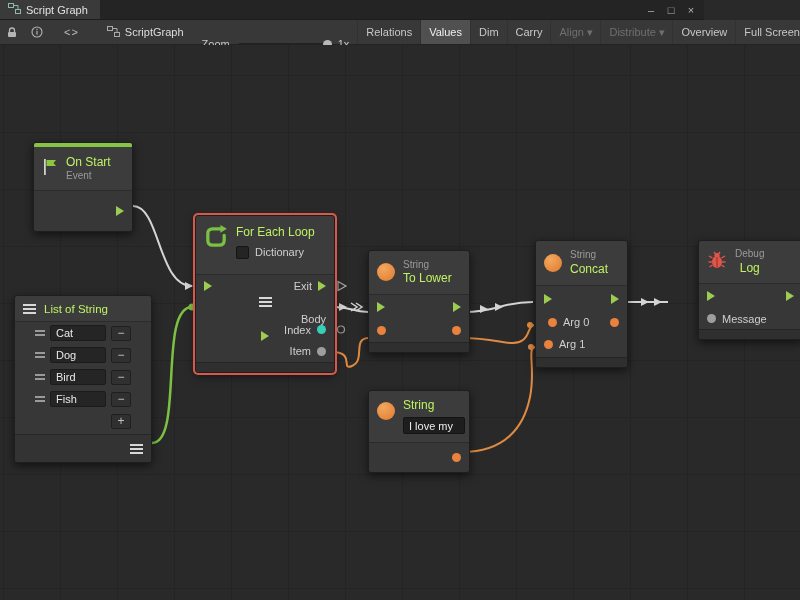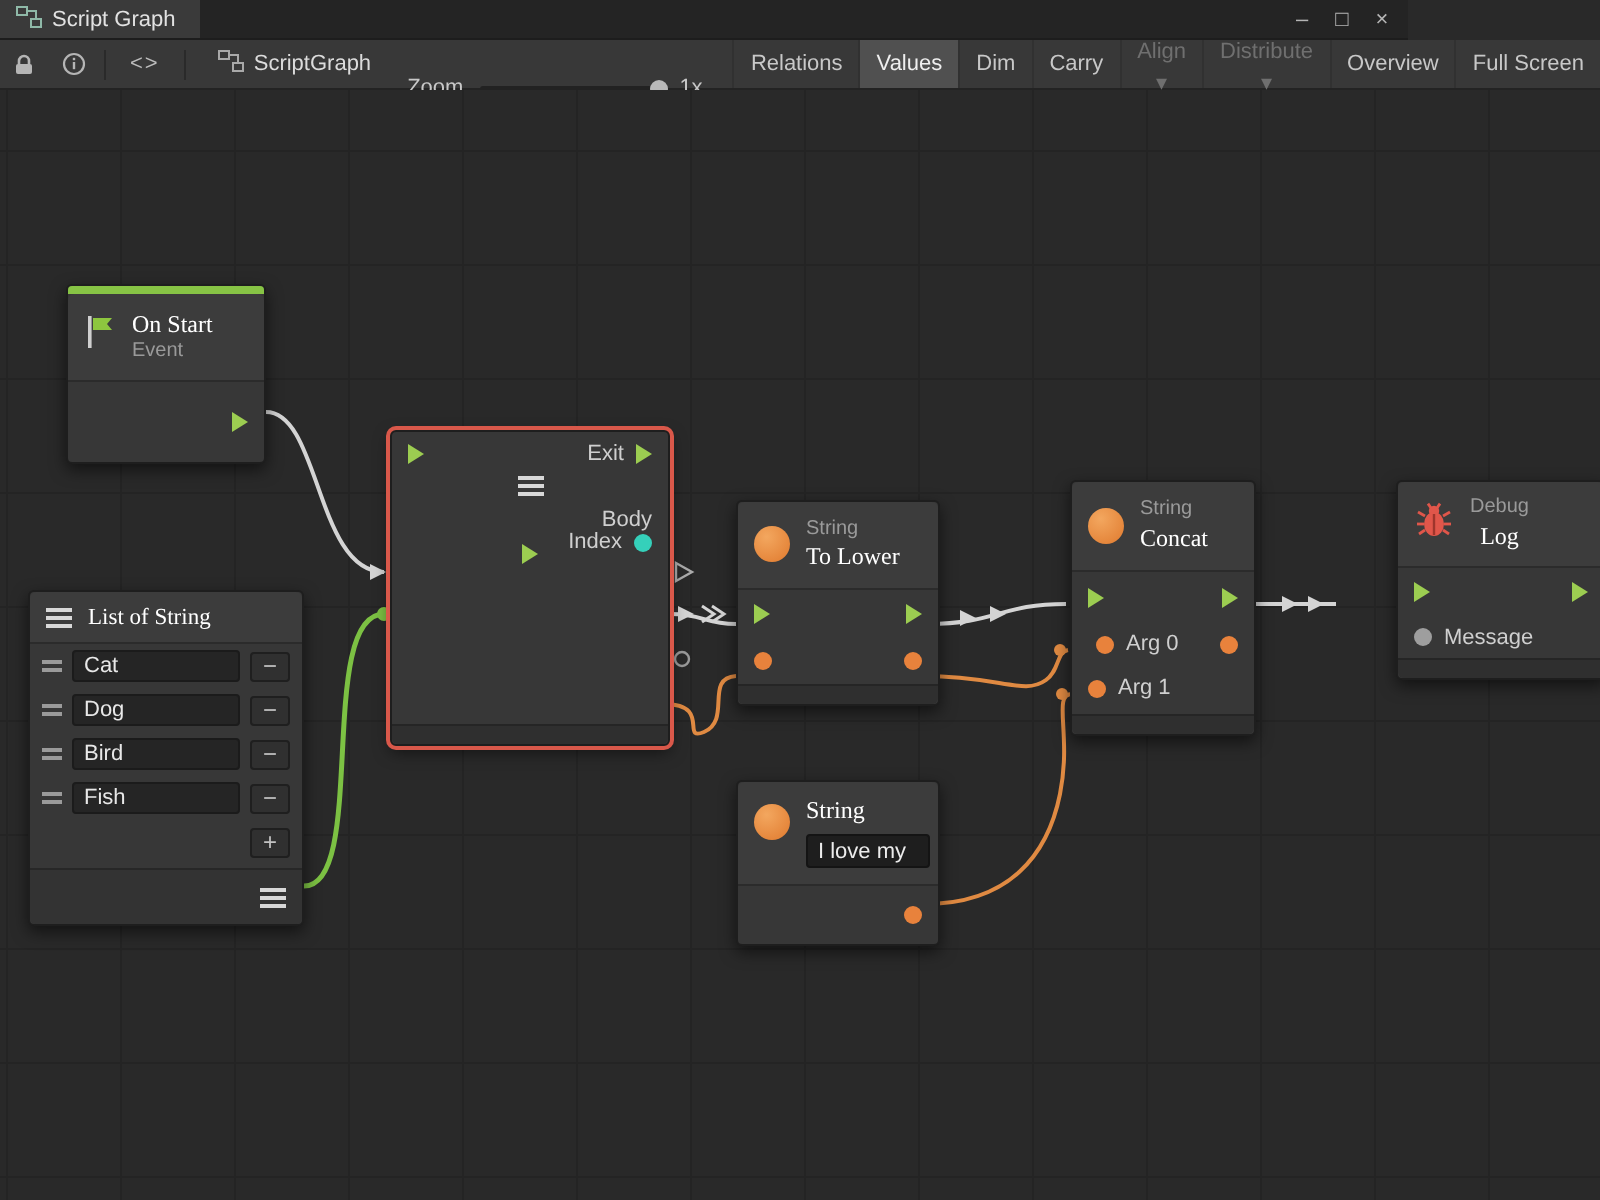--- a/index.html
+++ b/index.html
@@ -16,21 +16,21 @@
   .winbtn { width:18px; text-align:center; cursor:default; }
 
   
   .toolbar { position:absolute; left:0; top:20px; width:800px; height:25px; background:#383838;
     border-bottom:1px solid #232323; display:flex; align-items:center; color:#c8c8c8; font-size:11px; }
   .tb-icon { display:flex; align-items:center; justify-content:center; padding:0 7px; height:100%; }
   .tb-sep { width:1px; height:15px; background:#2a2a2a; margin:0 2px; }
   .tb-btn { padding:0 8px; height:100%; display:flex; align-items:center; gap:3px; white-space:nowrap;
     border-left:1px solid #313131; }
   .tb-btn.active { background:#505050; color:#efefef; }
-  .tb-btn.disabled { color:#6f6f6f;flex-direction:column; }
+  .tb-btn.disabled { color:#6f6f6f; }
   .code-toggle { font-size:11px; color:#bdbdbd; letter-spacing:1px; padding:0 10px; }
   .graph-name { display:flex; align-items:center; gap:5px; padding:0 10px 0 14px; color:#dcdcdc; }
   .zoom-wrap { display:flex; align-items:center; gap:8px; padding:0 8px;margin-top:24px; }
   .zoom-track { position:relative; width:92px; height:3px; background:#222; border-radius:2px; }
   .zoom-knob { position:absolute; right:-2px; top:-3px; width:9px; height:9px; border-radius:50%; background:#b9b9b9; }
   .tb-flex { flex:1; }
 
   
   .canvas { position:absolute; left:0; top:45px; width:800px; height:555px; background:#292929;
     background-image:linear-gradient(#242424 1px, transparent 1px),
@@ -39,21 +39,21 @@
   .wires { position:absolute; left:0; top:0; z-index:1; }
 
   
   .node { position:absolute; z-index:2; background:#373737; border:1px solid #1e1e1e; border-radius:3px;
     box-shadow:0 3px 8px rgba(0,0,0,.55); display:flex; flex-direction:column; color:#d8d8d8; }
   .node.selected { box-shadow:0 0 0 2px #d9584a, 0 3px 8px rgba(0,0,0,.55); }
   .node-header { display:flex; align-items:center; gap:8px; padding:0 8px; border-bottom:1px solid #2b2b2b;
     background:#3c3c3c; border-radius:3px 3px 0 0; }
   .nh-texts { display:flex; flex-direction:column; line-height:1.25; }
   .nh-sub { font-size:10px; color:#9a9a9a; }
-  .nh-title { font-size:12px; color:#ffffff;font-family:Liberation Serif, serif; }
+  .nh-title { font-size:12px; color:#bef264; }
   .node-footer { margin-top:auto; height:10px; background:#2f2f2f; border-top:1px solid #252525; border-radius:0 0 3px 3px; }
   .prow { display:flex; align-items:center; padding:0 8px; gap:6px; }
   .plabel { font-size:11px; color:#cfcfcf; }
   .spring { margin-left:auto; }
 
   .arrow-r { width:0; height:0; border-style:solid; border-width:5px 0 5px 8px;
     border-color:transparent transparent transparent #9ccd51; }
   .dot { width:9px; height:9px; border-radius:50%; }
   .dot.orange { background:#e8823c; }
   .dot.cyan { background:#35d0ba; }
@@ -62,21 +62,21 @@
     background:radial-gradient(circle at 35% 30%, #f3a75f, #e07a2e); flex:0 0 auto; }
   .list-icon { width:13px; height:10px;
     background:repeating-linear-gradient(to bottom, #d8d8d8 0 2px, transparent 2px 4px); flex:0 0 auto; }
   .grip { width:10px; height:6px;
     background:repeating-linear-gradient(to bottom, #9a9a9a 0 2px, transparent 2px 4px); flex:0 0 auto; }
   .checkbox { width:13px; height:13px; background:#242424; border:1px solid #141414; border-radius:2px; }
 
   
   .accent-strip { height:4px; background:#87c445; border-radius:2px 2px 0 0; }
   
-  .list-row { display:flex; align-items:center; gap:5px; padding:0 6px; height:22px; }
+  .list-row { display:flex; align-items:center; gap:5px; padding:0 20px; height:22px; }
   .list-field { flex:1; height:16px; background:#252525; border:1px solid #1b1b1b; border-radius:2px;
     color:#e8e8e8; font-size:11px; padding:0 5px; font-family:"Liberation Sans",sans-serif; min-width:0; }
   .sq-btn { width:20px; height:15px; background:#303030; border:1px solid #1f1f1f; border-radius:2px;
     color:#c2c2c2; font-size:12px; line-height:13px; text-align:center; }
   
   .str-field { width:62px; height:17px; background:#1e1e1e; border:1px solid #141414; border-radius:2px;
     color:#ececec; font-size:11px; padding:0 5px; font-family:"Liberation Sans",sans-serif; }
 </style>
 </head>
 <body>
@@ -233,33 +233,52 @@
     </div>
     <div class="list-row" style="justify-content:flex-end;">
       <span class="sq-btn">+</span>
     </div>
     <div class="prow" style="margin-top:auto;height:28px;justify-content:flex-end;background:#333333;border-top:1px solid #272727;border-radius:0 0 3px 3px;">
       <span class="list-icon"></span>
     </div>
   </div>
 
   <div class="node selected" style="left:195px;top:170px;width:140px;height:158px;">
+    <div class="node-header" style="height:60px;align-items:flex-start;padding-top:9px;">
+      <span>
+        <svg width="24" height="24" viewBox="0 0 22 22">
+            <path d="M15 3.5 H8 C5 3.5 3.5 5 3.5 8 V14 C3.5 17 5 18.5 8 18.5 H14 C17 18.5 18.5 17 18.5 14 V9.5" fill="none" stroke="#7ac143" stroke-width="3" stroke-linecap="round"></path>
+            <polygon points="15,0 21,3.5 15,7" fill="#7ac143"></polygon>
+          </svg>
+      </span>
+      <span class="nh-texts" style="gap:6px;">
+        <span class="nh-title">For Each Loop</span>
+        <span style="display:flex;align-items:center;gap:6px;">
+          <span class="checkbox"></span>
+          <span class="plabel">Dictionary</span>
+        </span>
+      </span>
+    </div>
     <div class="prow" style="height:22px;">
       <span class="arrow-r"></span>
       <span class="plabel spring">Exit</span>
       <span class="arrow-r"></span>
     </div>
     <div class="prow" style="height:22px;flex-direction:column;">
       <span class="list-icon"></span>
       <span class="plabel spring">Body</span>
       <span class="arrow-r"></span>
     </div>
     <div class="prow" style="height:22px;">
       <span class="plabel spring">Index</span>
       <span class="dot cyan"></span>
+    </div>
+    <div class="prow" style="height:22px;">
+      <span class="plabel spring">Item</span>
+      <span class="dot gray"></span>
     </div>
     <div class="node-footer"></div>
   </div>
 
   <div class="node" style="left:368px;top:205px;width:102px;height:103px;">
     <div class="node-header" style="height:45px;">
       <span class="circle-icon"></span>
       <span class="nh-texts">
         <span class="nh-sub">String</span>
         <span class="nh-title">To Lower</span>

